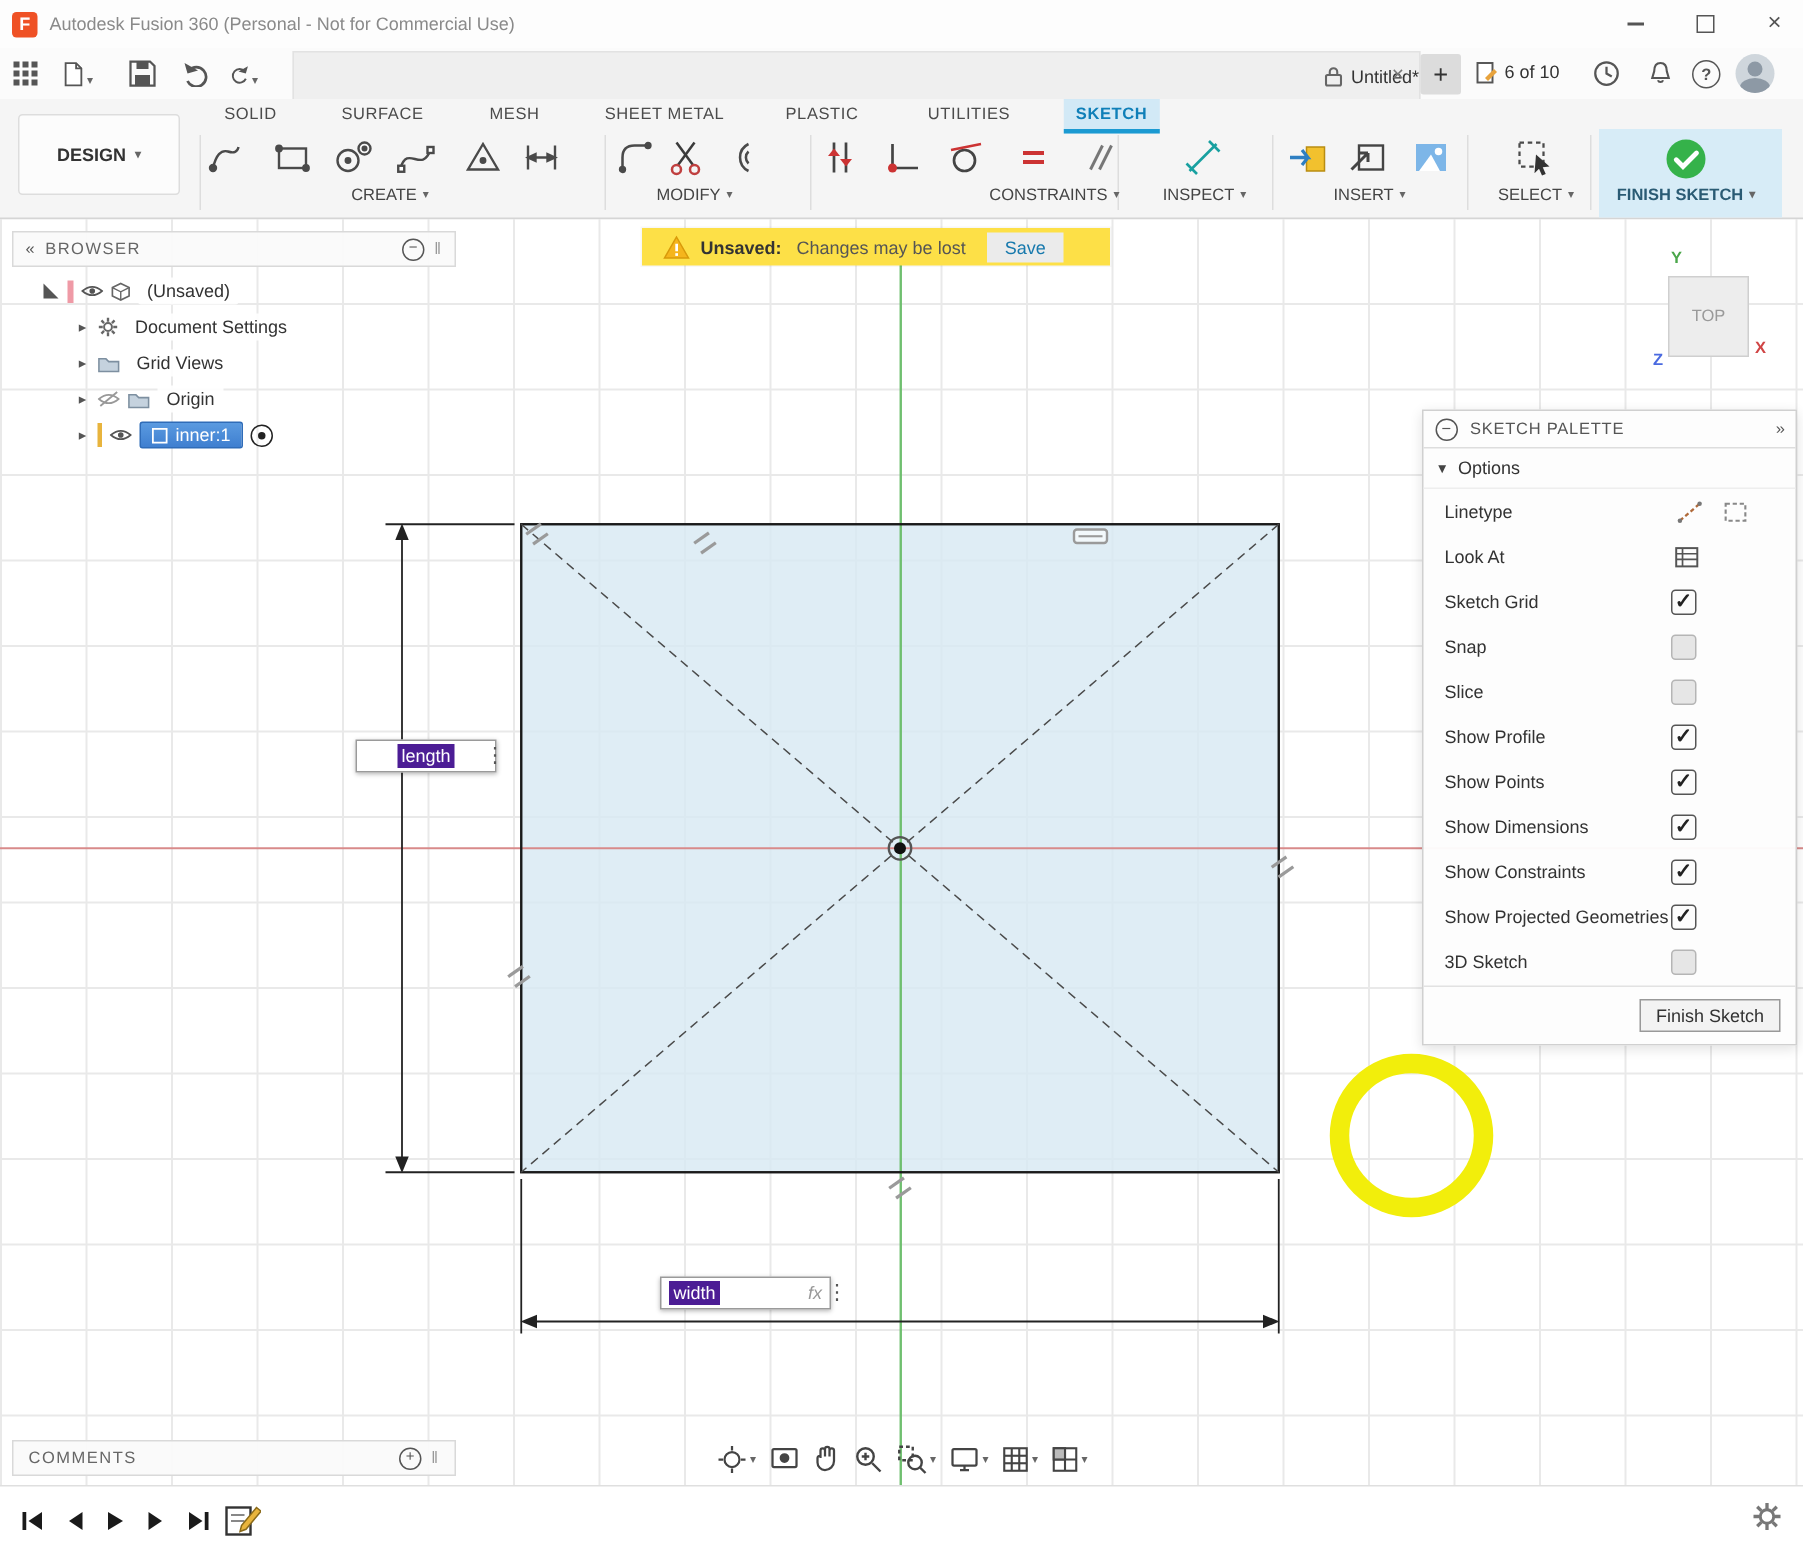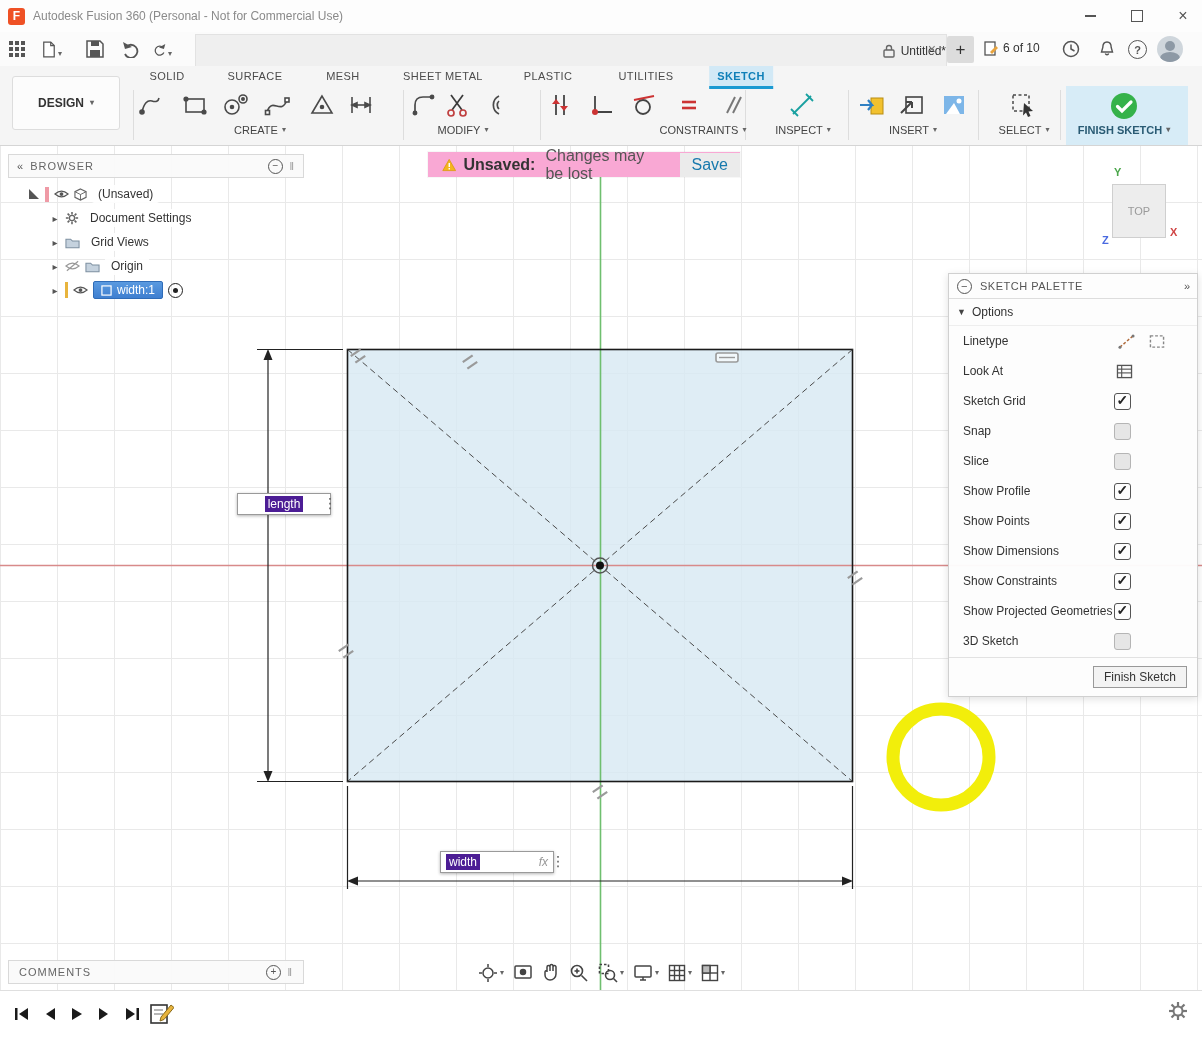--- a/index.html
+++ b/index.html
@@ -38,21 +38,21 @@
   .finish-block{position:absolute;left:1066px;top:20px;width:122px;height:59px;background:#d7ecf7;}
   
   .panel-h{background:rgba(250,250,250,.95);border:1px solid #d9d9d9;display:flex;align-items:center;font-size:11px;color:#666;letter-spacing:1px;}
   .browser{left:8px;top:154px;width:296px;z-index:5;}
   .b-row{height:24px;display:flex;align-items:center;gap:5px;font-size:12px;color:#333;}
   .chip{background:rgba(255,255,255,.88);padding:2px 6px;border-radius:2px;}
   .chip.sel{background:linear-gradient(#5a9ae0,#3f7fd0);border:1px solid #2f6cb8;color:#fff;display:flex;align-items:center;gap:5px;padding:1px 7px;}
   .tri{color:#555;font-size:10px;width:10px;text-align:center;}
   .target{width:13px;height:13px;border:1.6px solid #222;border-radius:50%;display:flex;align-items:center;justify-content:center;}
   .target i{width:5px;height:5px;background:#222;border-radius:50%;}
-  .warnbar{left:428px;top:152px;width:312px;height:25px;background:#f9a8d4;display:flex;align-items:center;font-size:16px;z-index:5;box-shadow:0 0 0 1px rgba(0,0,0,0.03);}
+  .warnbar{left:428px;top:152px;width:312px;height:25px;background:#fde047;display:flex;align-items:center;font-size:12px;z-index:5;box-shadow:0 0 0 1px rgba(0,0,0,0.03);}
   .savechip{background:#ebebeb;color:#1779ad;padding:3px 12px;margin-left:14px;}
   
   .viewcube{left:1100px;top:168px;width:92px;height:88px;z-index:5;}
   .cube-face{position:absolute;left:12px;top:16px;width:52px;height:52px;background:#ededed;border:1px solid #cfcfcf;color:#9a9a9a;font-size:11px;display:flex;align-items:center;justify-content:center;}
   .ax{position:absolute;font-size:11px;font-weight:bold;}
   
   .palette{left:948px;top:273px;width:248px;height:422px;background:rgba(253,253,253,.97);border:1px solid #d0d0d0;box-shadow:0 2px 8px rgba(0,0,0,.12);z-index:5;}
   .pal-h{height:24px;border-bottom:1px solid #ddd;display:flex;align-items:center;padding:0 8px;font-size:11px;color:#555;letter-spacing:.5px;}
   .pal-sec{height:26px;display:flex;align-items:center;gap:6px;padding:0 8px;font-size:12px;color:#333;border-bottom:1px solid #eee;}
   .pal-row{height:30px;position:relative;display:flex;align-items:center;padding-left:14px;font-size:12px;color:#333;}
@@ -494,21 +494,21 @@
       <span class="tri">▸</span>
       <span style="width:3px;height:16px;background:#e8b43d;display:inline-block;"></span>
       <svg width="15" height="12" viewBox="0 0 16 12">
           <path d="M1 6 Q8 0 15 6 Q8 12 1 6 Z" fill="none" stroke="#555" stroke-width="1.2"></path>
           <circle cx="8" cy="6" r="2" fill="#555"></circle>
         </svg>
       <span class="chip sel">
         <svg width="11" height="11" viewBox="0 0 12 12">
             <rect x="1" y="1" width="10" height="10" fill="none" stroke="#fff" stroke-width="1.3"></rect>
           </svg>
-        <span>width:1</span>
+        <span>inner:1</span>
       </span>
       <span class="target">
           <i></i>
         </span>
     </div>
   </div>
 </div>
 
 <div class="abs warnbar">
   <svg width="18" height="16" viewBox="0 0 18 16" style="margin-left:14px;">

